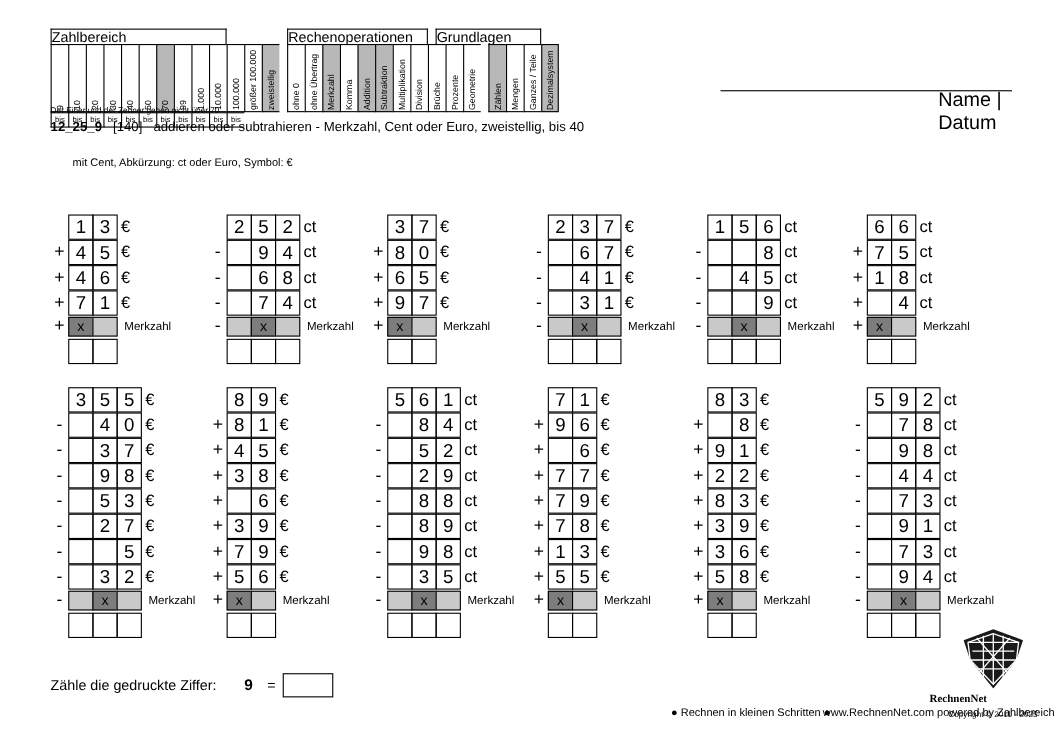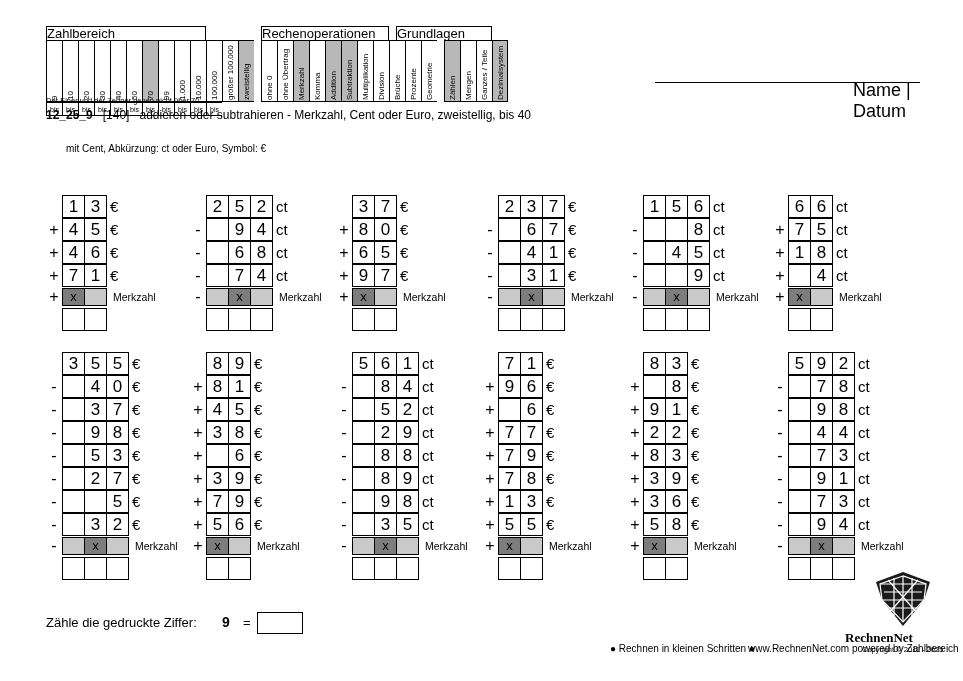--- a/index.html
+++ b/index.html
@@ -80,21 +80,21 @@
   .bottom-q{position:absolute;left:46px;top:615px;font-size:13px;}
   .bottom-num{position:absolute;left:222px;top:614px;font-size:14px;font-weight:bold;}
   .bottom-eq{position:absolute;left:243px;top:615px;font-size:13px;}
   .bottom-box{position:absolute;left:257px;top:612px;width:46px;height:22px;border:1.5px solid #000;box-sizing:border-box;}
 
   .footer-left{position:absolute;left:46px;top:642px;font-size:10.5px;}
   .footer-mid{position:absolute;left:610px;top:643px;font-size:10px;}
   .footer-right{position:absolute;left:748px;top:643px;font-size:10px;}
 
   .logo{position:absolute;left:872px;top:570px;width:62px;height:58px;}
-  .logo-name{position:absolute;left:845px;top:630px;font-size:13px;font-weight:bold;font-family:"Liberation Serif",serif;}
+  .logo-name{position:absolute;left:845px;top:630px;font-size:10px;font-weight:bold;font-family:"Liberation Serif",serif;}
   .logo-copy{position:absolute;left:862px;top:645px;font-size:7.5px;}
 </style>
 </head>
 <body>
 
 <div class="page">
 
   <div class="legend">
     <div class="legend-groups">
         <div class="grp" style="width: 160px;">Zahlbereich</div>

